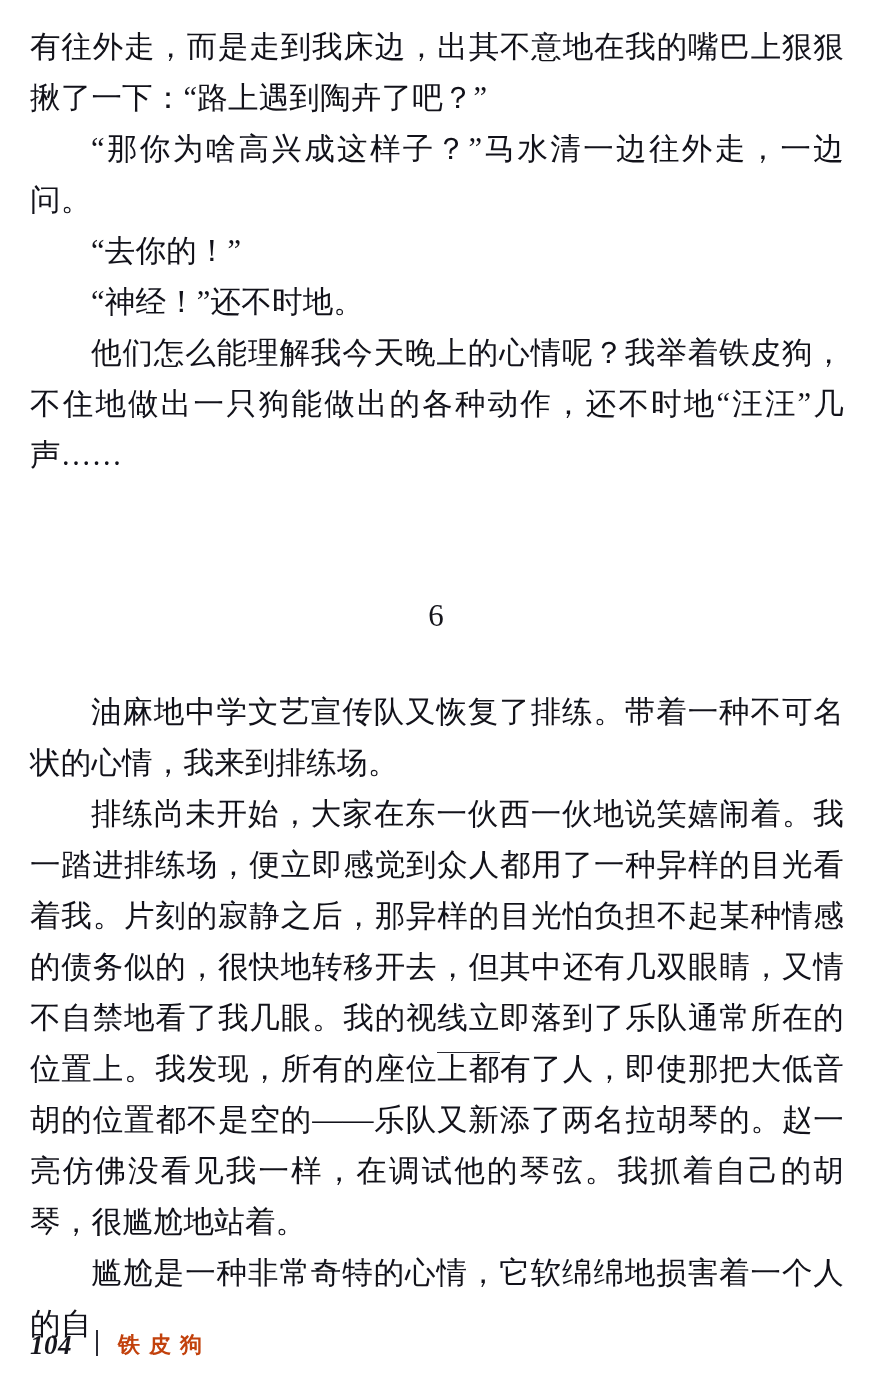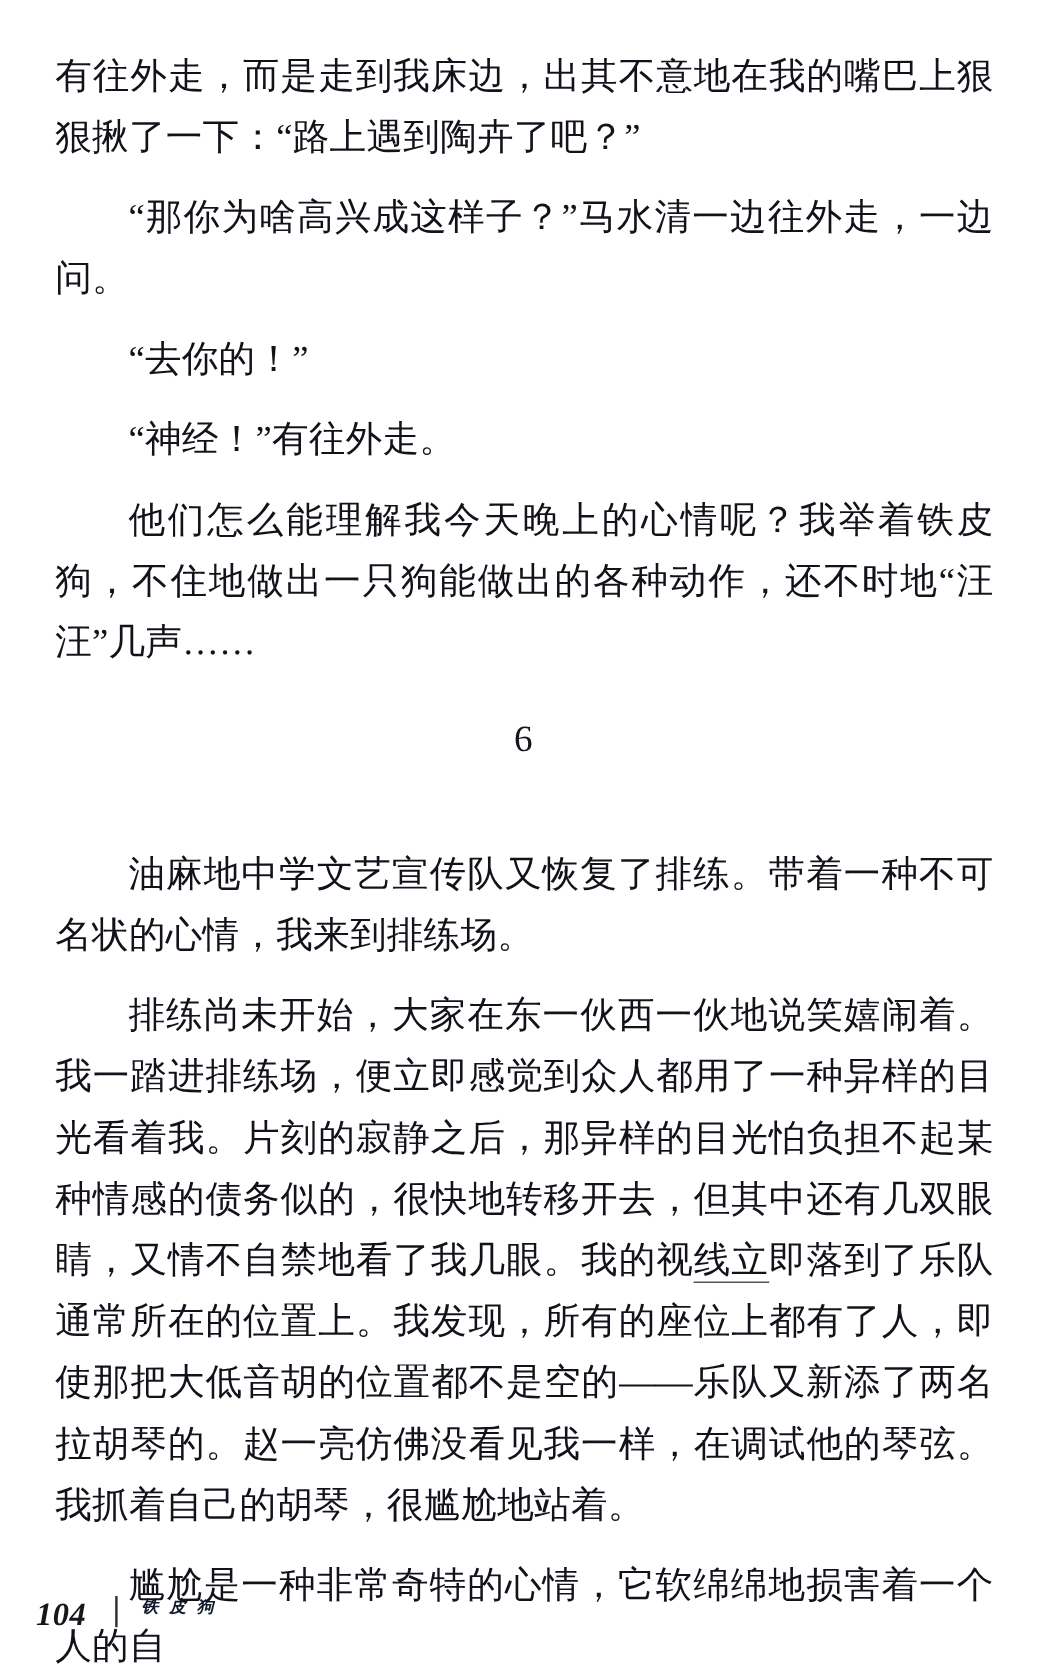--- a/index.html
+++ b/index.html
@@ -22,36 +22,36 @@
     width: 814px;
     font-size: 30.5px;
     line-height: 51px;
     letter-spacing: 0.2px;
     text-align: justify;
     text-justify: inter-character;
     color: #12121a;
     font-weight: 400;
   }
   .block-top { top: 22px; }
-  .para { margin: 16px; }
+  .para { margin: 0; }
   .indent { text-indent: 61px; }
   .section-number {
     position: absolute;
     left: 0;
     width: 872px;
     top: 598px;
     text-align: center;
     font-size: 31px;
     font-family: "Liberation Serif", "DejaVu Serif", serif;
     color: #15151c;
   }
   .block-main { top: 687px; }
   .ul-mark {
     border-bottom: 1.4px solid #2a2a33;
-    padding-bottom: 1px;
+    padding-bottom: 17px;
   }
   .footer {
     position: absolute;
     left: 30px;
     top: 1330px;
     display: flex;
     align-items: flex-start;
     gap: 0;
   }
   .folio {
@@ -64,37 +64,36 @@
   }
   .folio-rule {
     display: inline-block;
     width: 2px;
     height: 26px;
     background: #2c2c36;
     margin: 0 20px 0 24px;
   }
   .book-title {
     font-family: "Liberation Sans", "DejaVu Sans", sans-serif;
-    font-size: 14px;
+    font-size: 22px;
     font-weight: 600;
     letter-spacing: 9px;
-    color: #0f172a;
-    font-style: italic;
+    color: #c2410c;
   }
 </style>
 </head>
 <body>
 
 <div class="page">
 
   <div class="body-text block-top">
     <p class="para">有往外走，而是走到我床边，出其不意地在我的嘴巴上狠狠揪了一下：“路上遇到陶卉了吧？”</p>
     <p class="para indent">“那你为啥高兴成这样子？”马水清一边往外走，一边问。</p>
     <p class="para indent">“去你的！”</p>
-    <p class="para indent">“神经！”有往外走。</p>
+    <p class="para indent">“神经！”还不时地。</p>
     <p class="para indent">他们怎么能理解我今天晚上的心情呢？我举着铁皮狗，不住地做出一只狗能做出的各种动作，还不时地“汪汪”几声……</p>
   </div>
 
   <div class="section-number">6</div>
 
   <div class="body-text block-main">
     <p class="para indent">油麻地中学文艺宣传队又恢复了排练。带着一种不可名状的心情，我来到排练场。</p>
     <p class="para indent">
       <span>排练尚未开始，大家在东一伙西一伙地说笑嬉闹着。我一踏进排练场，便立即感觉到众人都用了一种异样的目光看着我。片刻的寂静之后，那异样的目光怕负担不起某种情感的债务似的，很快地转移开去，但其中还有几双眼睛，又情不自禁地看了我几眼。我的视</span><span class="ul-mark">线立</span><span>即落到了乐队通常所在的位置上。我发现，所有的座位上都有了人，即使那把大低音胡的位置都不是空的——乐队又新添了两名拉胡琴的。赵一亮仿佛没看见我一样，在调试他的琴弦。我抓着自己的胡琴，很尴尬地站着。</span>
     </p>

